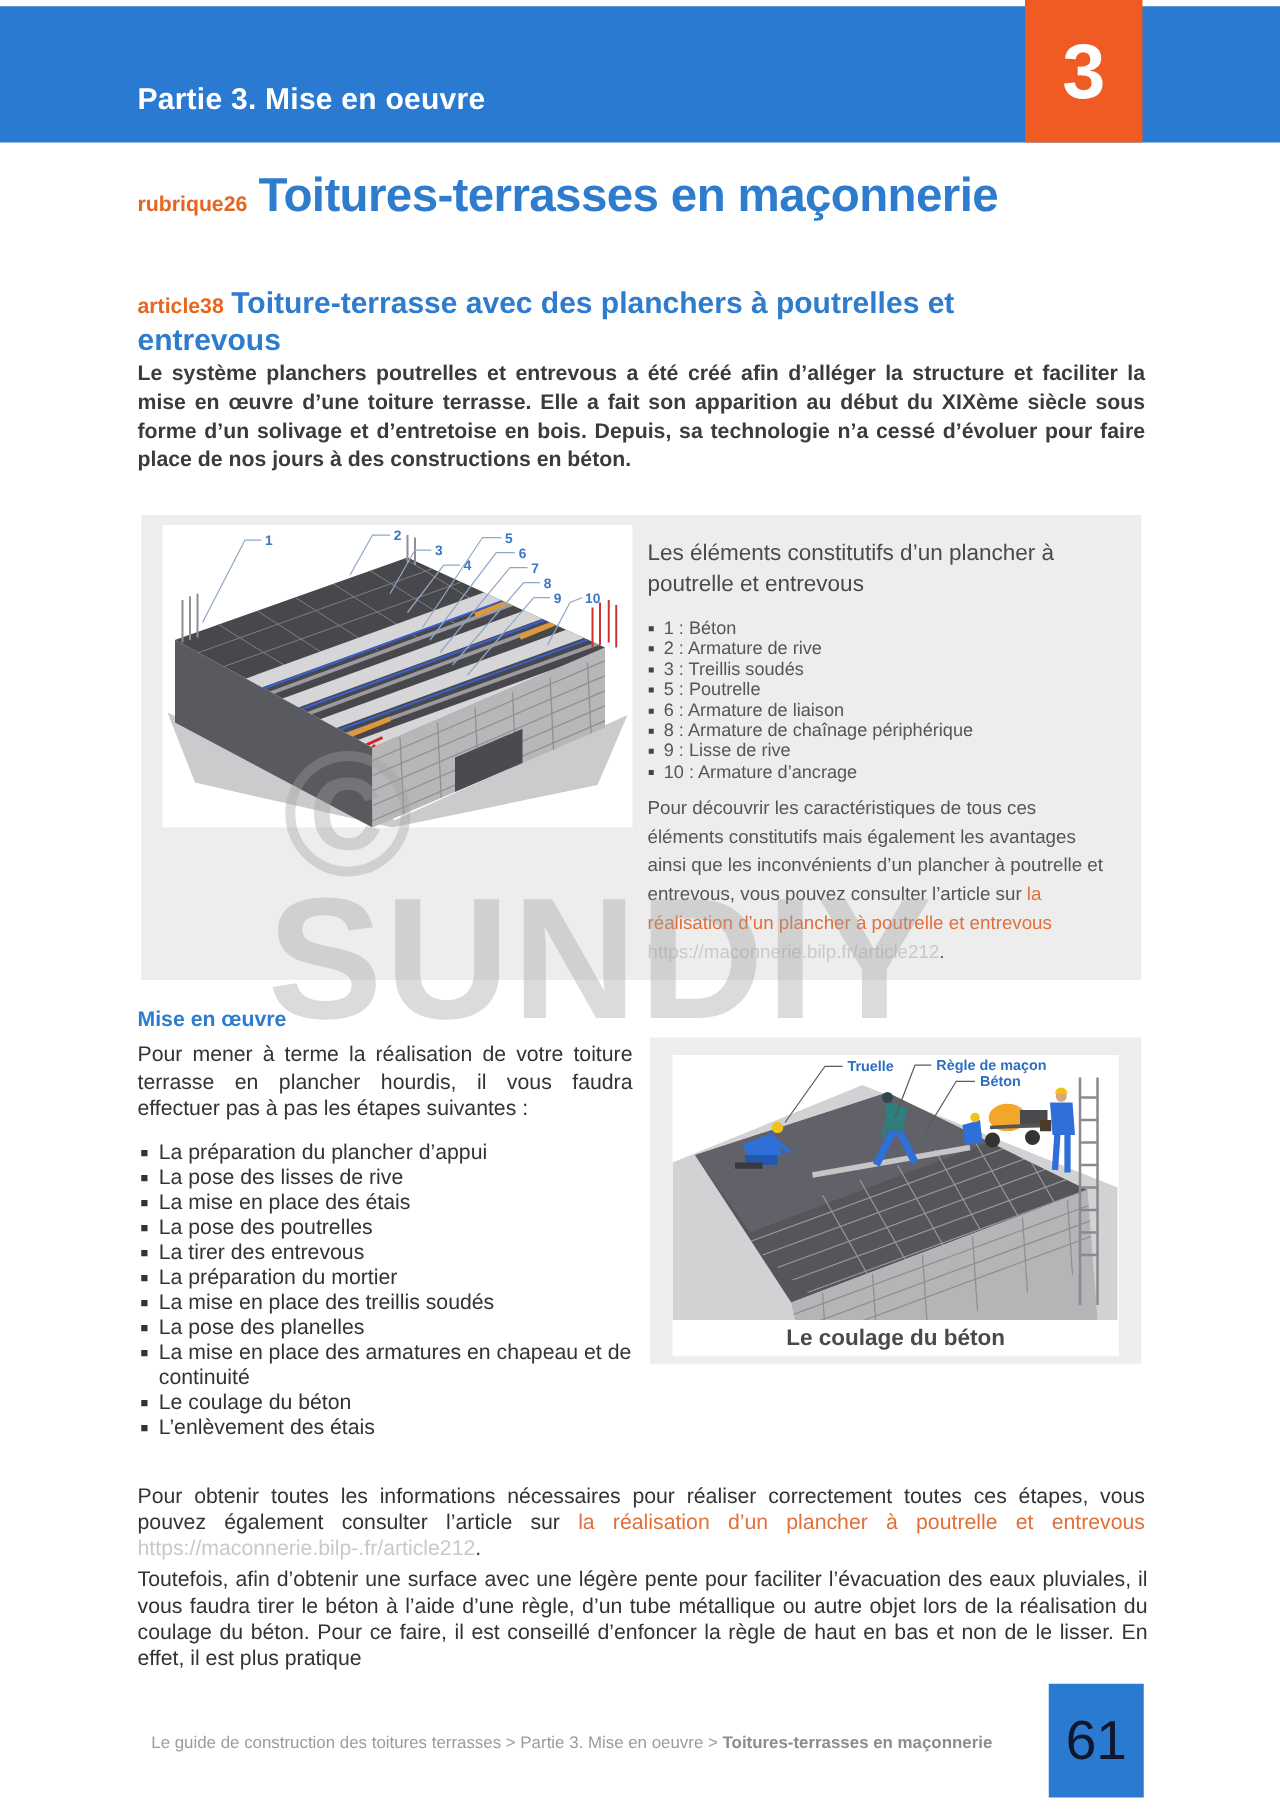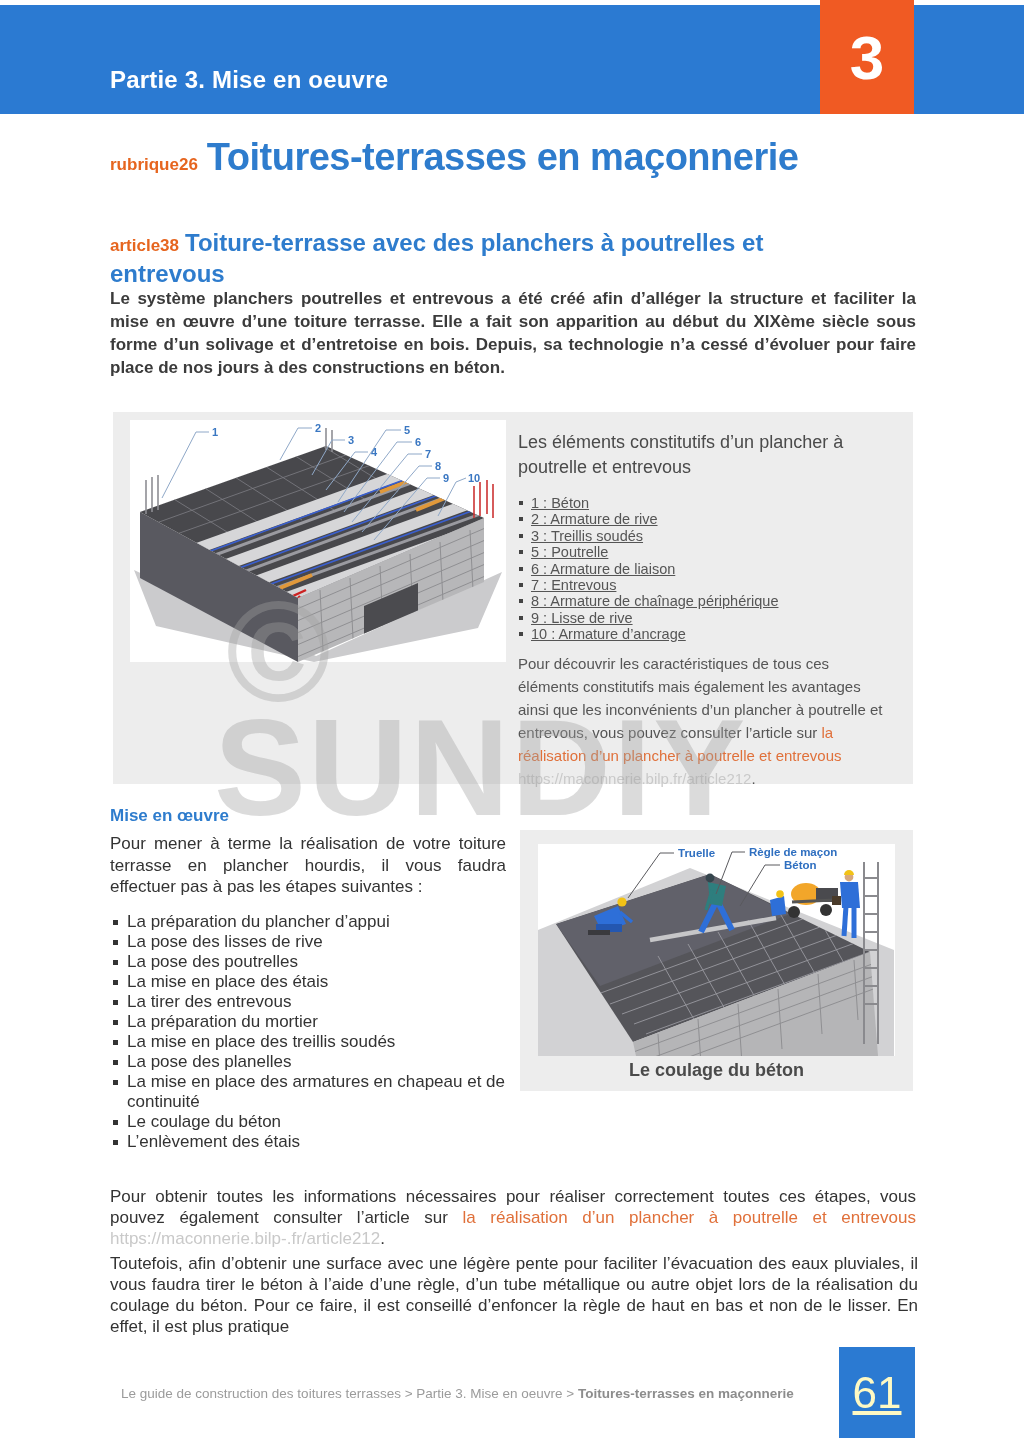--- a/index.html
+++ b/index.html
@@ -25,54 +25,54 @@
 
   .intro-para{left:110px;top:287px;width:806px;font-size:17px;line-height:23px;font-weight:bold;
               color:#3b3b3b;text-align:justify;}
 
   
   .fig1-panel{left:113px;top:412px;width:800px;height:372px;background:#ededed;}
   .fig1-img{position:absolute;left:17px;top:8px;width:376px;height:242px;background:#fff;}
   .fig1-col{position:absolute;left:405px;top:18px;width:374px;}
   .fig1-title{font-size:18px;line-height:25px;font-weight:normal;color:#4a4a4a;margin:0;}
   .legend-list{list-style:none;margin:15px 0 0 0;padding:0;font-size:14.5px;line-height:16.4px;color:#555;}
-  .legend-list li{position:relative;padding-left:13px;text-decoration:underline;}
+  .legend-list li{position:relative;padding-left:13px;}
   .legend-list li::before{content:"";position:absolute;left:1px;top:6px;width:4px;height:4px;background:#444;}
   .fig1-para{margin:9px 0 0 0;font-size:15px;line-height:23px;color:#555;}
   .link-orange{color:#e0703a;}
   .link-gray{color:#c9c9c9;}
 
   
   .wm{color:rgba(160,160,160,0.38);font-weight:bold;z-index:6;pointer-events:none;}
   .wm-c{left:226px;top:570px;font-size:142px;}
   .wm-text{left:214px;top:688px;font-size:138px;letter-spacing:2px;}
 
   
   .mise-heading{left:110px;top:806px;font-size:17px;font-weight:bold;color:#2e7ccd;}
   .mise-para{left:110px;top:833px;width:396px;font-size:17px;line-height:21.5px;color:#333;text-align:justify;}
   .steps-list{left:112px;top:912px;width:402px;list-style:none;margin:0;padding:0;
               font-size:17px;line-height:20px;color:#333;}
   .steps-list li{position:relative;padding-left:15px;}
   .steps-list li::before{content:"";position:absolute;left:1px;top:8px;width:4.5px;height:4.5px;background:#333;}
 
   
   .fig2-panel{left:520px;top:830px;width:393px;height:261px;background:#ededed;}
-  .fig2-img{position:absolute;left:18px;top:14px;width:357px;height:212px;background:#fff;}
+  .fig2-img{position:absolute;left:18px;top:14px;width:357px;height:241px;background:#fff;}
   .fig2-caption{position:absolute;left:0;bottom:10px;width:100%;text-align:center;
                 font-size:18px;font-weight:bold;color:#4a4a4a;}
 
   
   .outro-p1{left:110px;top:1186px;width:806px;font-size:17px;line-height:21px;color:#333;text-align:justify;}
   .outro-p2{left:110px;top:1253px;width:808px;font-size:17px;line-height:21px;color:#333;text-align:justify;}
 
   
   .breadcrumb{left:121px;top:1386px;font-size:13.5px;color:#9b9b9b;}
   .breadcrumb b{color:#8d8d8d;}
-  .page-box{left:839px;top:1347px;width:76px;height:91px;background:#2b7ad2;color:#fef9c3;
-            display:flex;align-items:center;justify-content:center;font-size:44px;text-decoration:underline;}
+  .page-box{left:839px;top:1347px;width:76px;height:91px;background:#2b7ad2;color:#0f172a;
+            display:flex;align-items:center;justify-content:center;font-size:44px;}
 
   svg text{font-family:"Liberation Sans", sans-serif;}
   .callout{fill:#3a77c2;font-size:11px;font-weight:bold;}
   .imglabel{fill:#2f6fc0;font-size:11.5px;font-weight:bold;}
 </style>
 </head>
 <body>
 
 <div>
 
@@ -211,39 +211,38 @@
     </div>
 
     <div class="fig1-col">
       <h3 class="fig1-title">Les éléments constitutifs d’un plancher à poutrelle et entrevous</h3>
       <ul class="legend-list">
         <li>1 : Béton</li>
         <li>2 : Armature de rive</li>
         <li>3 : Treillis soudés</li>
         <li>5 : Poutrelle</li>
         <li>6 : Armature de liaison</li>
-        <li>7 : Entrevous</li>
         <li>8 : Armature de chaînage périphérique</li>
         <li>9 : Lisse de rive</li>
         <li>10 : Armature d’ancrage</li>
       </ul>
       <p class="fig1-para"><span>Pour découvrir les caractéristiques de tous ces éléments constitutifs mais également les avantages ainsi que les inconvénients d’un plancher à poutrelle et entrevous, vous pouvez consulter l’article sur </span><span class="link-orange">la réalisation d’un plancher à poutrelle et entrevous</span><span class="link-gray"> https://maconnerie.bilp.fr/article212</span><span>.</span></p>
     </div>
   </div>
 
   <div class="abs wm wm-c">©</div>
   <div class="abs wm wm-text">SUNDIY</div>
 
   <div class="abs mise-heading">Mise en œuvre</div>
   <div class="abs mise-para">Pour mener à terme la réalisation de votre toiture terrasse en plancher hourdis, il vous faudra effectuer pas à pas les étapes suivantes :</div>
   <ul class="abs steps-list">
     <li>La préparation du plancher d’appui</li>
     <li>La pose des lisses de rive</li>
+    <li>La mise en place des étais</li>
     <li>La pose des poutrelles</li>
-    <li>La mise en place des étais</li>
     <li>La tirer des entrevous</li>
     <li>La préparation du mortier</li>
     <li>La mise en place des treillis soudés</li>
     <li>La pose des planelles</li>
     <li>La mise en place des armatures en chapeau et de continuité</li>
     <li>Le coulage du béton</li>
     <li>L’enlèvement des étais</li>
   </ul>
 
   <div class="abs fig2-panel">

